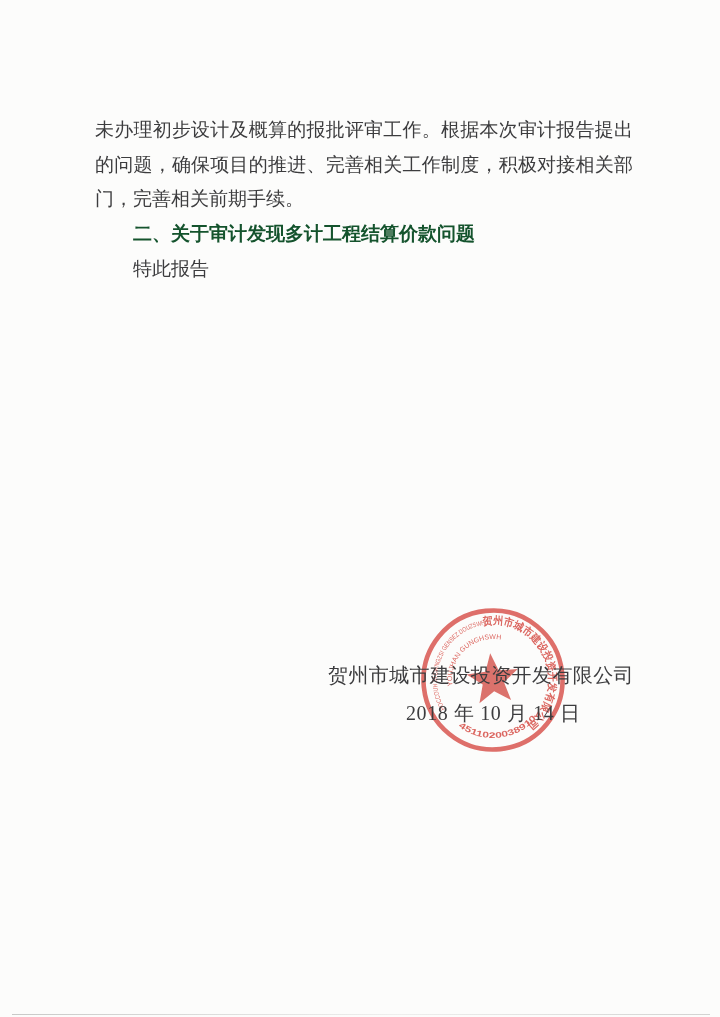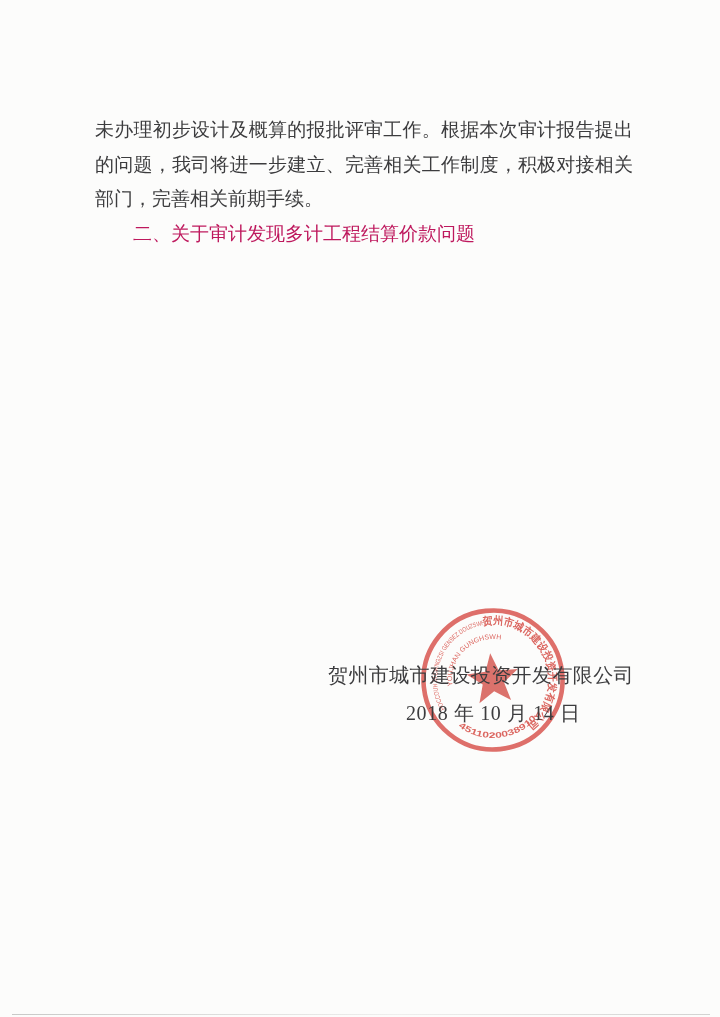--- a/index.html
+++ b/index.html
@@ -9,21 +9,21 @@
     font-family:"Liberation Serif", serif;
   }
   .body-text {
     position:absolute; left:95px; top:113px; width:538px;
     font-size:19px; line-height:34.7px; color:#3c3c3e;
     text-align:justify; text-justify:inter-character;
   }
   .body-text p { margin:0; text-indent:2em; }
   .body-text p.no-indent { text-indent:0; }
   .body-text p.heading {
-    font-family:"Liberation Sans", sans-serif; font-weight:400; color:#be185d;
+    font-family:"Liberation Sans", sans-serif; font-weight:700; color:#14532d;
   }
   .lead {
     font-family:"Liberation Sans", sans-serif; font-weight:700; color:#333335;
   }
   .company {
     position:absolute; left:328px; top:662px; z-index:2;
     font-size:20px; letter-spacing:0.4px; color:#3c3c3e; white-space:nowrap;
   }
   .date {
     position:absolute; left:406px; top:700px; z-index:2;
@@ -38,22 +38,23 @@
     position:absolute; left:12px; right:10px; bottom:2px; height:1px;
     background:linear-gradient(90deg, rgba(150,150,148,.5), rgba(185,185,182,.2) 55%, rgba(160,160,158,.45));
   }
 </style>
 </head>
 <body>
 
 <div class="page">
 
   <div class="body-text">
-    <p class="no-indent">未办理初步设计及概算的报批评审工作。根据本次审计报告提出的问题，我司将进一步建立、完善相关工作制度，积极对接相关部门，完善相关前期手续。</p>
+    <p class="no-indent">未办理初步设计及概算的报批评审工作。根据本次审计报告提出的问题，确保项目的推进、完善相关工作制度，积极对接相关部门，完善相关前期手续。</p>
     <p class="heading">二、关于审计发现多计工程结算价款问题</p>
+    <p>特此报告</p>
   </div>
 
   <div class="company">贺州市城市建设投资开发有限公司</div>
 
   <div class="date">2018 年 10 月 14 日</div>
 
   <svg class="seal" viewBox="0 0 148 148" xmlns="http://www.w3.org/2000/svg">
     <defs>
       <path id="arc-outer-latin" d="M23.3,97.7 A56,56 0 0 1 72.1,18.1"></path>
       <path id="arc-outer-cjk" d="M69.1,18.2 A56,56 0 0 1 102,122.5"></path>

